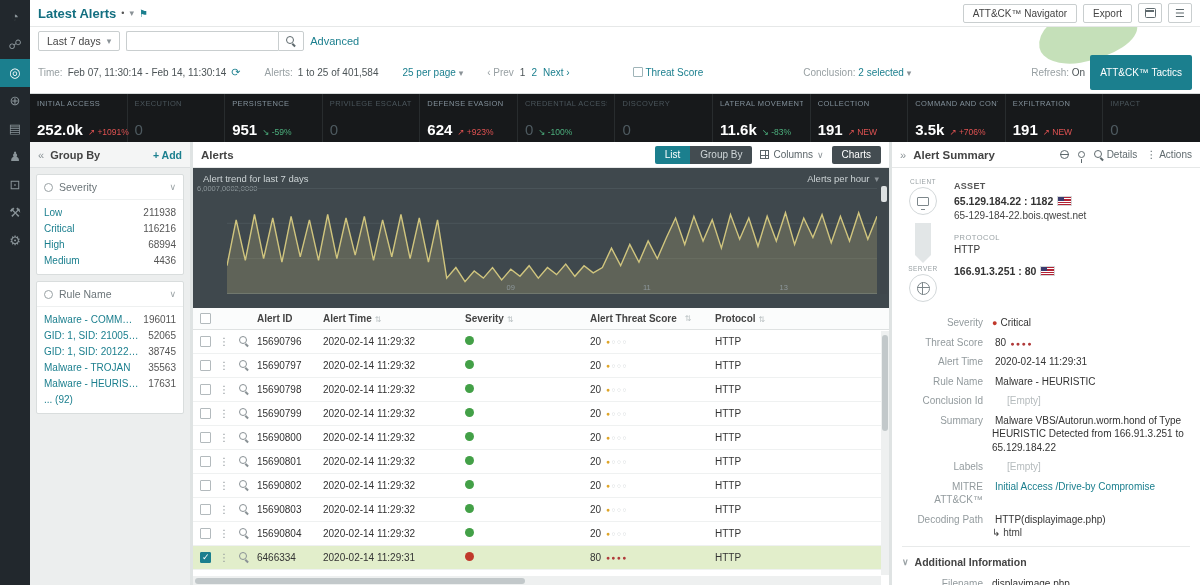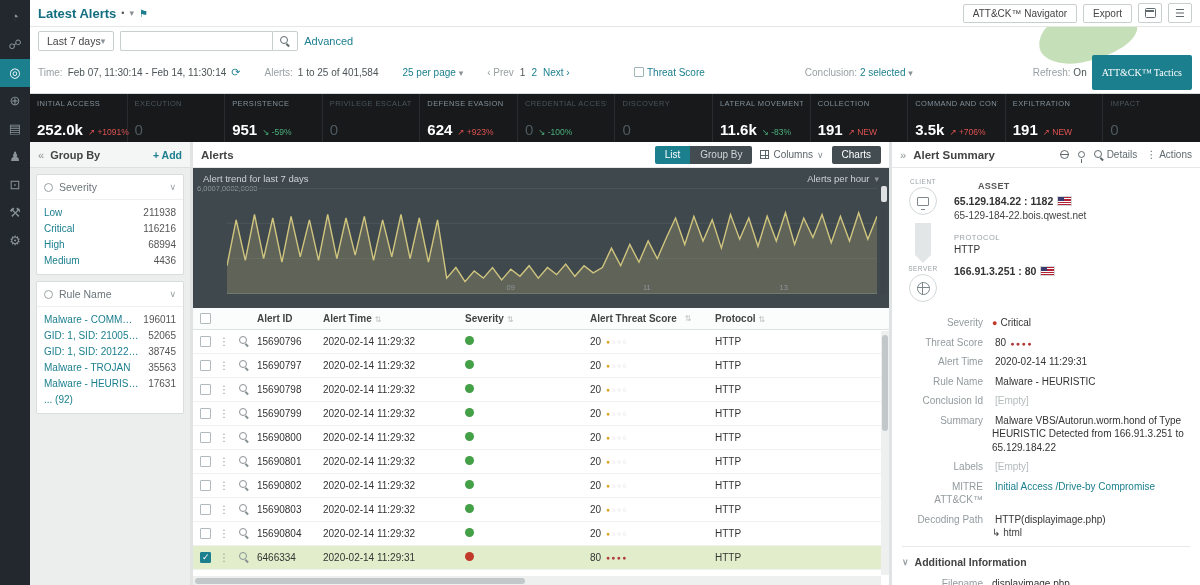--- a/index.html
+++ b/index.html
@@ -23,35 +23,35 @@
   .topbar-right { margin-left:auto; display:flex; align-items:center; gap:6px; }
   .btn-outline { border:1px solid #c9cecf; background:#fff; color:#444; font-size:10px; padding:3px 9px; border-radius:2px; cursor:pointer; font-family:inherit; }
   .icon-btn { border:1px solid #c9cecf; background:#fff; border-radius:2px; width:24px; height:20px; display:flex; align-items:center; justify-content:center; cursor:pointer; color:#5f6a6e; }
   .cal { width:11px; height:10px; border:1.5px solid #5f6a6e; border-radius:1.5px; position:relative; }
   .cal::before { content:""; position:absolute; top:0.5px; left:0.5px; right:0.5px; height:2px; background:#5f6a6e; }
 
   
   .filterbar { background:#fff; border-bottom:1px solid #d7dbdb; padding:4px 8px 3px; position:relative; z-index:2; }
   .blob { position:absolute; right:62px; top:-18px; width:100px; height:52px; background:#9fcb8a; opacity:.6; border-radius:46% 54% 62% 38% / 58% 48% 52% 42%; transform:rotate(-10deg); z-index:0; }
   .frow1 { display:flex; align-items:center; gap:6px; position:relative; z-index:1; }
-  .select-box { border:1px solid #c9cecf; background:#fff; padding:3px 8px; font-size:10.5px; color:#444; display:flex; align-items:center; cursor:pointer; border-radius:2px; }
+  .select-box { border:1px solid #c9cecf; background:#fff; padding:3px 8px; font-size:10.5px; color:#444; display:flex; align-items:center; gap:6px; cursor:pointer; border-radius:2px; }
   .search-wrap { display:flex; }
   .search-input { border:1px solid #c9cecf; border-right:none; width:152px; height:20px; padding:0 6px; font-size:10.5px; font-family:inherit; border-radius:2px 0 0 2px; }
   .search-btn { border:1px solid #c9cecf; background:#fff; width:26px; height:20px; border-radius:0 2px 2px 0; display:flex; align-items:center; justify-content:center; cursor:pointer; color:#5f6a6e; }
   .mag { display:inline-block; width:10px; height:10px; position:relative; }
   .mag::before { content:""; position:absolute; left:0; top:0; width:6px; height:6px; border:1.5px solid currentColor; border-radius:50%; }
   .mag::after { content:""; position:absolute; left:7.2px; top:7.2px; width:4px; height:1.6px; background:currentColor; transform:rotate(45deg); transform-origin:0 0; }
   .link { color:#1b7f8e; cursor:pointer; }
   .frow2 { display:flex; align-items:center; gap:5px; margin-top:4px; font-size:10px; color:#98a0a3; position:relative; z-index:1; }
   .frow2 .dark { color:#4c5457; }
   .frow2 .sep { width:14px; }
   .refresh-ic { color:#1b7f8e; font-size:11px; cursor:pointer; }
   .cb { width:10px; height:10px; border:1px solid #9fb4b8; border-radius:1px; background:#fff; display:inline-block; vertical-align:-1px; }
   .pag { display:flex; gap:6px; align-items:center; }
-  .btn-teal { background:#1b7f8e; color:#fff; border:none; font-size:10px; padding:12px 10px; border-radius:2px; cursor:pointer; font-family:Liberation Serif, serif; }
+  .btn-teal { background:#1b7f8e; color:#fff; border:none; font-size:10px; padding:12px 10px; border-radius:2px; cursor:pointer; font-family:Liberation Sans, sans-serif; }
 
   
   .tactics { height:48px; background:#17191b; display:flex; flex-shrink:0; }
   .tcol { flex:1; border-right:1px solid #282c2e; padding:5px 7px 4px; display:flex; flex-direction:column; justify-content:space-between; min-width:0; cursor:pointer; }
   .tcol:last-child { border-right:none; }
   .tname { font-size:7.5px; color:#82909a; letter-spacing:.4px; white-space:nowrap; overflow:hidden; }
   .tname.dimname { color:#4a555b; }
   .tvalrow { display:flex; align-items:baseline; gap:5px; }
   .tval { font-size:15px; color:#fff; font-weight:bold; }
   .tval.dim { color:#4e5a60; font-weight:normal; }
@@ -143,36 +143,36 @@
   .flow { display:grid; grid-template-columns:42px 1fr; column-gap:10px; }
   .fcol { display:flex; flex-direction:column; align-items:center; }
   .ftag { font-size:6.5px; letter-spacing:.5px; color:#9aa2a5; margin-bottom:2px; }
   .fcirc { width:28px; height:28px; border:1px solid #d3d8da; border-radius:50%; display:flex; align-items:center; justify-content:center; background:#fff; z-index:1; }
   .monitor { width:12px; height:9px; border:1.5px solid #7d878b; border-radius:1px; position:relative; }
   .monitor::after { content:""; position:absolute; left:3px; right:3px; top:9px; height:2px; border-bottom:1.5px solid #7d878b; }
   .srv { width:13px; height:13px; border:1.5px solid #7d878b; border-radius:50%; position:relative; }
   .srv::before { content:""; position:absolute; top:4.3px; left:-1px; right:-1px; height:1px; background:#7d878b; }
   .srv::after { content:""; position:absolute; left:4.3px; top:-1px; bottom:-1px; width:1px; background:#7d878b; }
   .band { width:16px; height:40px; background:#e2e6e7; clip-path:polygon(0 0,100% 0,100% 80%,50% 100%,0 80%); margin:2px 0; }
-  .asset-head { font-size:9px; font-weight:bold; color:#555; letter-spacing:.3px; margin-top:3px;margin-left:24px; }
+  .asset-head { font-size:9px; font-weight:bold; color:#555; letter-spacing:.3px; margin-top:3px; }
   .ip-row { font-size:10.5px; font-weight:bold; color:#333; margin-top:4px; display:flex; align-items:center; gap:5px; }
   .hostname { font-size:10px; color:#444; margin-top:3px; }
   .proto-lab { font-size:7.5px; color:#9aa2a5; letter-spacing:.5px; margin-top:12px; }
   .proto-val { font-size:10px; color:#333; margin-top:2px; }
   .flagus { display:inline-block; width:13px; height:8px; background:repeating-linear-gradient(#b22234 0 1.2px,#fff 1.2px 2.4px); position:relative; outline:0.5px solid #d5d8d9; }
   .flagus::before { content:""; position:absolute; left:0; top:0; width:5.5px; height:4px; background:#3c3b6e; }
   .details { margin-top:14px; }
   .drow { display:flex; margin-bottom:6px; font-size:10px; line-height:1.35; }
   .dlabel { width:90px; flex-shrink:0; text-align:right; color:#939b9e; padding-right:9px; }
   .dval { flex:1; color:#333; min-width:0; }
   .sicon { font-size:9px; margin-right:3px; }
   .sev-red { color:#c0392b; }
   .dsuffix { font-size:7px; letter-spacing:1.5px; margin-left:4px; }
   .dots-red { color:#b03a3a; }
-  .empty { color:#b5bbbd; }
+  .empty { color:#b5bbbd;margin-left:12px; }
   .dval .link { color:#1b7f8e; }
   .dsub { display:block; color:#444; }
   .addhead { display:flex; align-items:center; gap:6px; margin-top:4px; padding-top:9px; border-top:1px solid #e8eaea; color:#444; font-weight:bold; font-size:10.5px; margin-bottom:9px; cursor:pointer; }
   .addhead .gchev { margin-left:0; }
 </style>
 </head>
 <body>
 
 <div class="app">
 

